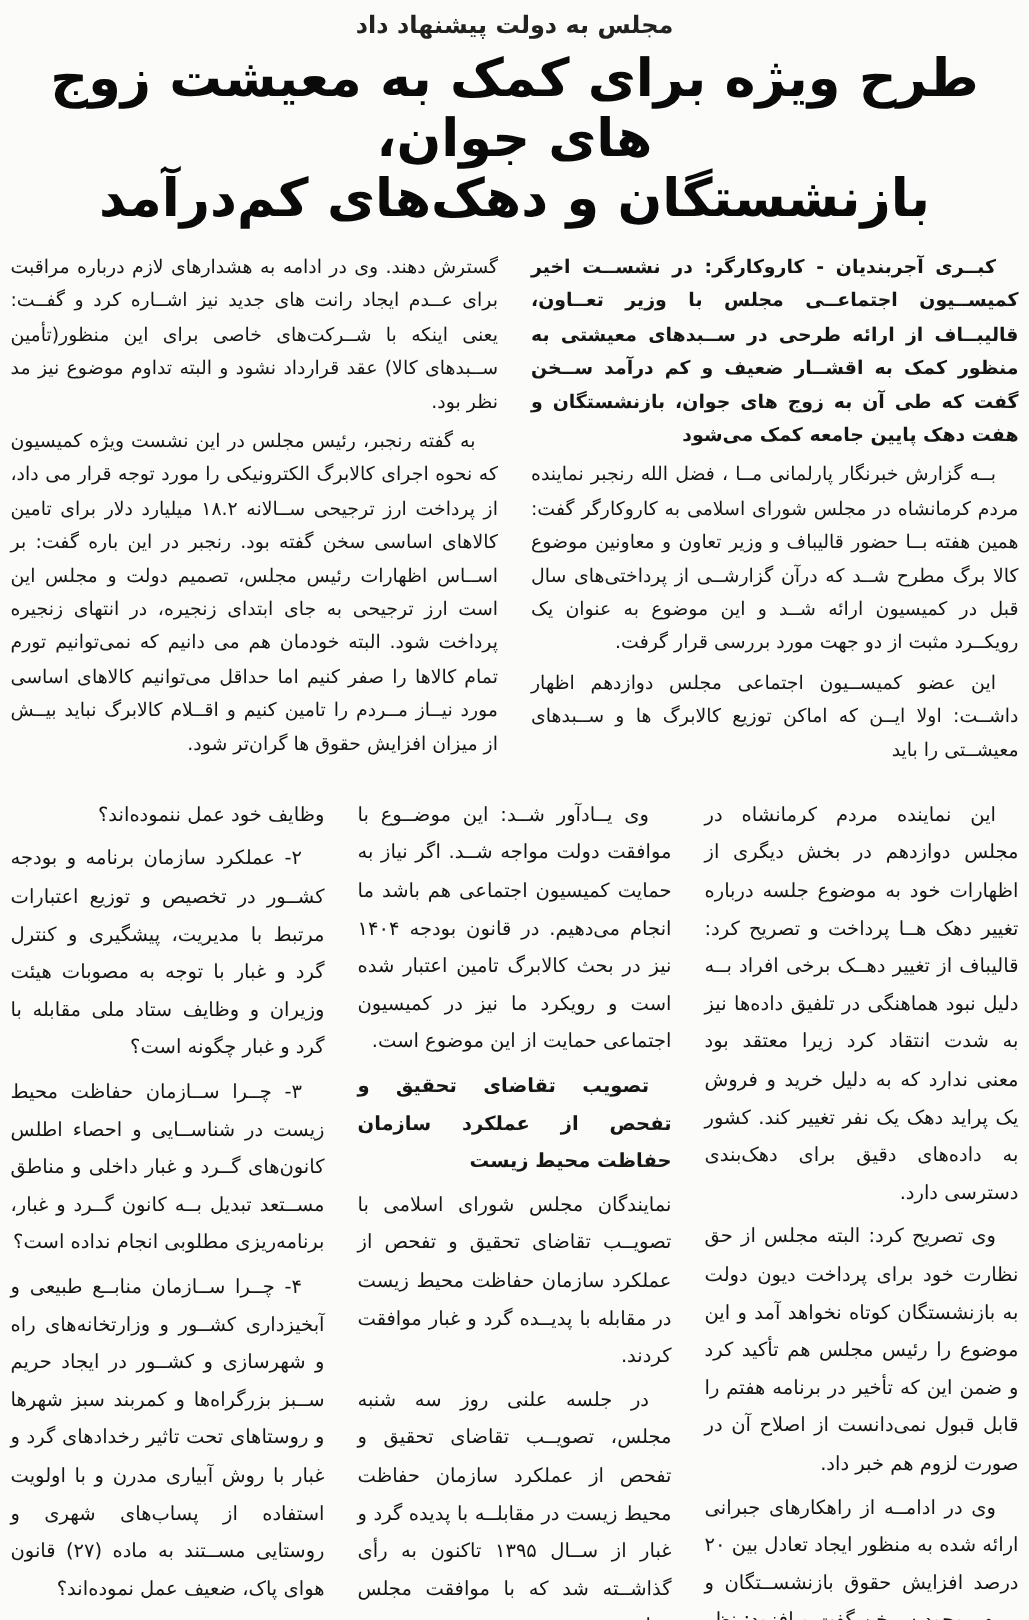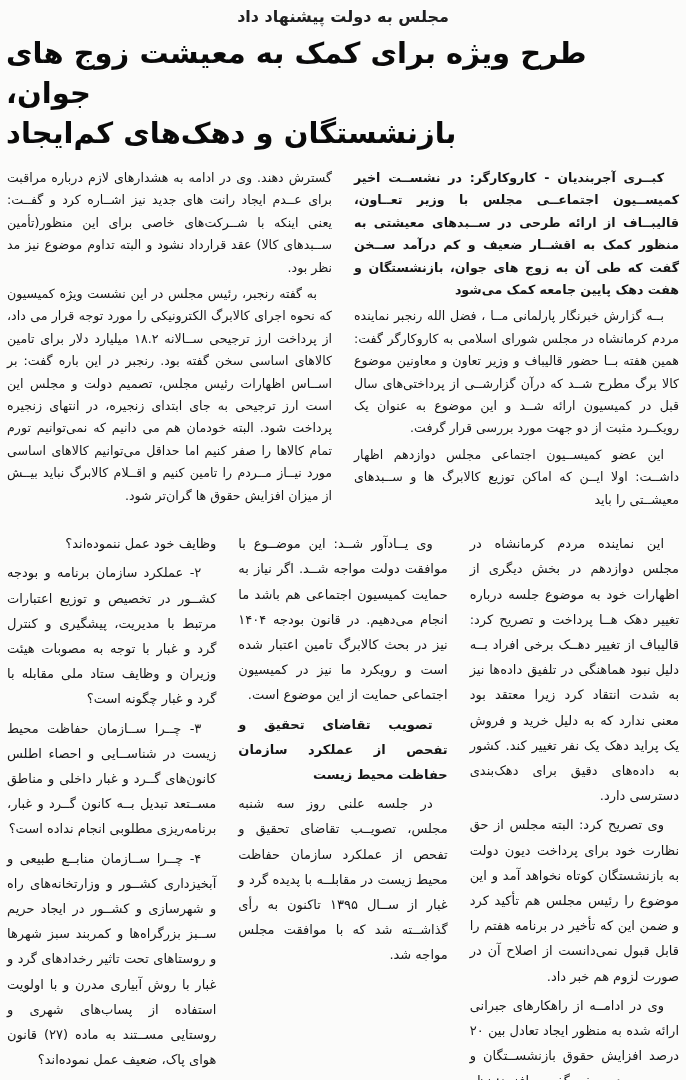--- a/index.html
+++ b/index.html
@@ -22,23 +22,23 @@
   .kicker {
     text-align: center;
     font-weight: bold;
     font-size: 16px;
     color: #222;
     padding-top: 5px;
     line-height: 24px;
   }
   .headline {
     margin: 4px 6px 10px;
-    text-align: left;
+    text-align: center;
     font-weight: bold;
-    font-size: 29px;
+    font-size: 35px;
     line-height: 40px;
     color: #0a0a0a;
     letter-spacing: -0.5px;
   }
   .cols {
     display: flex;
     padding: 0 3px;
   }
   .top-cols { gap: 14px; margin-bottom: 12px; }
   .top-cols .col {
@@ -59,21 +59,21 @@
   .lead { font-weight: bold; }
   .subhead { font-weight: bold; }
 </style>
 </head>
 <body>
 
 <div class="page">
 
   <div class="kicker">مجلس به دولت پیشنهاد داد</div>
 
-  <h1 class="headline"><span>طرح ویژه برای کمک به معیشت زوج های جوان،</span><br><span>بازنشستگان و دهک‌های کم‌ایجاد</span></h1>
+  <h1 class="headline"><span>طرح ویژه برای کمک به معیشت زوج های جوان،</span><br><span>بازنشستگان و دهک‌های کم‌درآمد</span></h1>
 
   <div class="cols top-cols">
     <div class="col">
       <p class="lead ind">کبــری آجربندیان - کاروکارگر: در نشســت اخیر کمیســیون اجتماعــی مجلس با وزیر تعــاون، قالیبــاف از ارائه طرحی در ســبدهای معیشتی به منظور کمک به اقشــار ضعیف و کم درآمد ســخن گفت که طی آن به زوج های جوان، بازنشستگان و هفت دهک پایین جامعه کمک می‌شود</p>
       <p class="ind">بــه گزارش خبرنگار پارلمانی مــا ، فضل الله رنجبر نماینده مردم کرمانشاه در مجلس شورای اسلامی به کاروکارگر گفت: همین هفته بــا حضور قالیباف و وزیر تعاون و معاونین موضوع کالا برگ مطرح شــد که درآن گزارشــی از پرداختی‌های سال قبل در کمیسیون ارائه شــد و این موضوع به عنوان یک رویکــرد مثبت از دو جهت مورد بررسی قرار گرفت.</p>
       <p class="ind">این عضو کمیســیون اجتماعی مجلس دوازدهم اظهار داشــت: اولا ایــن که اماکن توزیع کالابرگ ها و ســبدهای معیشــتی را باید</p>
     </div>
     <div class="col">
       <p>گسترش دهند. وی در ادامه به هشدارهای لازم درباره مراقبت برای عــدم ایجاد رانت های جدید نیز اشــاره کرد و گفــت: یعنی اینکه با شــرکت‌های خاصی برای این منظور(تأمین ســبدهای کالا) عقد قرارداد نشود و البته تداوم موضوع نیز مد نظر بود.</p>
       <p class="ind">به گفته رنجبر، رئیس مجلس در این نشست ویژه کمیسیون که نحوه اجرای کالابرگ الکترونیکی را مورد توجه قرار می داد، از پرداخت ارز ترجیحی ســالانه ۱۸.۲ میلیارد دلار برای تامین کالاهای اساسی سخن گفته بود. رنجبر در این باره گفت: بر اســاس اظهارات رئیس مجلس، تصمیم دولت و مجلس این است ارز ترجیحی به جای ابتدای زنجیره، در انتهای زنجیره پرداخت شود. البته خودمان هم می دانیم که نمی‌توانیم تورم تمام کالاها را صفر کنیم اما حداقل می‌توانیم کالاهای اساسی مورد نیــاز مــردم را تامین کنیم و اقــلام کالابرگ نباید بیــش از میزان افزایش حقوق ها گران‌تر شود.</p>
@@ -83,20 +83,21 @@
   <div class="cols bottom-cols">
     <div class="col">
       <p class="ind">این نماینده مردم کرمانشاه در مجلس دوازدهم در بخش دیگری از اظهارات خود به موضوع جلسه درباره تغییر دهک هــا پرداخت و تصریح کرد: قالیباف از تغییر دهــک برخی افراد بــه دلیل نبود هماهنگی در تلفیق داده‌ها نیز به شدت انتقاد کرد زیرا معتقد بود معنی ندارد که به دلیل خرید و فروش یک پراید دهک یک نفر تغییر کند. کشور به داده‌های دقیق برای دهک‌بندی دسترسی دارد.</p>
       <p class="ind">وی تصریح کرد: البته مجلس از حق نظارت خود برای پرداخت دیون دولت به بازنشستگان کوتاه نخواهد آمد و این موضوع را رئیس مجلس هم تأکید کرد و ضمن این که تأخیر در برنامه هفتم را قابل قبول نمی‌دانست از اصلاح آن در صورت لزوم هم خبر داد.</p>
       <p class="ind">وی در ادامــه از راهکارهای جبرانی ارائه شده به منظور ایجاد تعادل بین ۲۰ درصد افزایش حقوق بازنشســتگان و تورم موجود ســخن گفت و افزود: نظر قالیباف این بود که افزایش ۲۰ درصدی حقوق بازنشستگان و کارمندان متناسب با تورم نیست لذا کفاف معیشت آنها را نمی‌دهد به همین منظور باید راهکارهای جبرانی در نظر گرفت.</p>
 
     </div>
     <div class="col">
       <p class="ind">وی یــادآور شــد: این موضــوع با موافقت دولت مواجه شــد. اگر نیاز به حمایت کمیسیون اجتماعی هم باشد ما انجام می‌دهیم. در قانون بودجه ۱۴۰۴ نیز در بحث کالابرگ تامین اعتبار شده است و رویکرد ما نیز در کمیسیون اجتماعی حمایت از این موضوع است.</p>
       <p class="subhead ind">تصویب تقاضای تحقیق و تفحص از عملکرد سازمان حفاظت محیط زیست</p>
+      <p>نمایندگان مجلس شورای اسلامی با تصویــب تقاضای تحقیق و تفحص از عملکرد سازمان حفاظت محیط زیست در مقابله با پدیــده گرد و غبار موافقت کردند.</p>
       <p class="ind">در جلسه علنی روز سه شنبه مجلس، تصویــب تقاضای تحقیق و تفحص از عملکرد سازمان حفاظت محیط زیست در مقابلــه با پدیده گرد و غبار از ســال ۱۳۹۵ تاکنون به رأی گذاشــته شد که با موافقت مجلس مواجه شد.</p>
 
     </div>
     <div class="col">
       <p>وظایف خود عمل ننموده‌اند؟</p>
       <p class="ind">۲- عملکرد سازمان برنامه و بودجه کشــور در تخصیص و توزیع اعتبارات مرتبط با مدیریت، پیشگیری و کنترل گرد و غبار با توجه به مصوبات هیئت وزیران و وظایف ستاد ملی مقابله با گرد و غبار چگونه است؟</p>
       <p class="ind">۳- چــرا ســازمان حفاظت محیط زیست در شناســایی و احصاء اطلس کانون‌های گــرد و غبار داخلی و مناطق مســتعد تبدیل بــه کانون گــرد و غبار، برنامه‌ریزی مطلوبی انجام نداده است؟</p>
       <p class="ind">۴- چــرا ســازمان منابــع طبیعی و آبخیزداری کشــور و وزارتخانه‌های راه و شهرسازی و کشــور در ایجاد حریم ســبز بزرگراه‌ها و کمربند سبز شهرها و روستاهای تحت تاثیر رخدادهای گرد و غبار با روش آبیاری مدرن و با اولویت استفاده از پساب‌های شهری و روستایی مســتند به ماده (۲۷) قانون هوای پاک، ضعیف عمل نموده‌اند؟</p>
       <p class="ind">۵- چرا ســازمان هواشناسی کشور و ســازمان حفاظت محیط زیســت در تکمیل و فعالیت اثربخش شــبکه ملی هشدار و پیش آگاهی رخدادهای سیل، طوفان و گرد و غبار مستند به ماده (۲۶) قانون هوای پاک در مورد وظایف محوله برنامه‌ریزی مناسب نداشته‌اند؟</p>
     </div>

